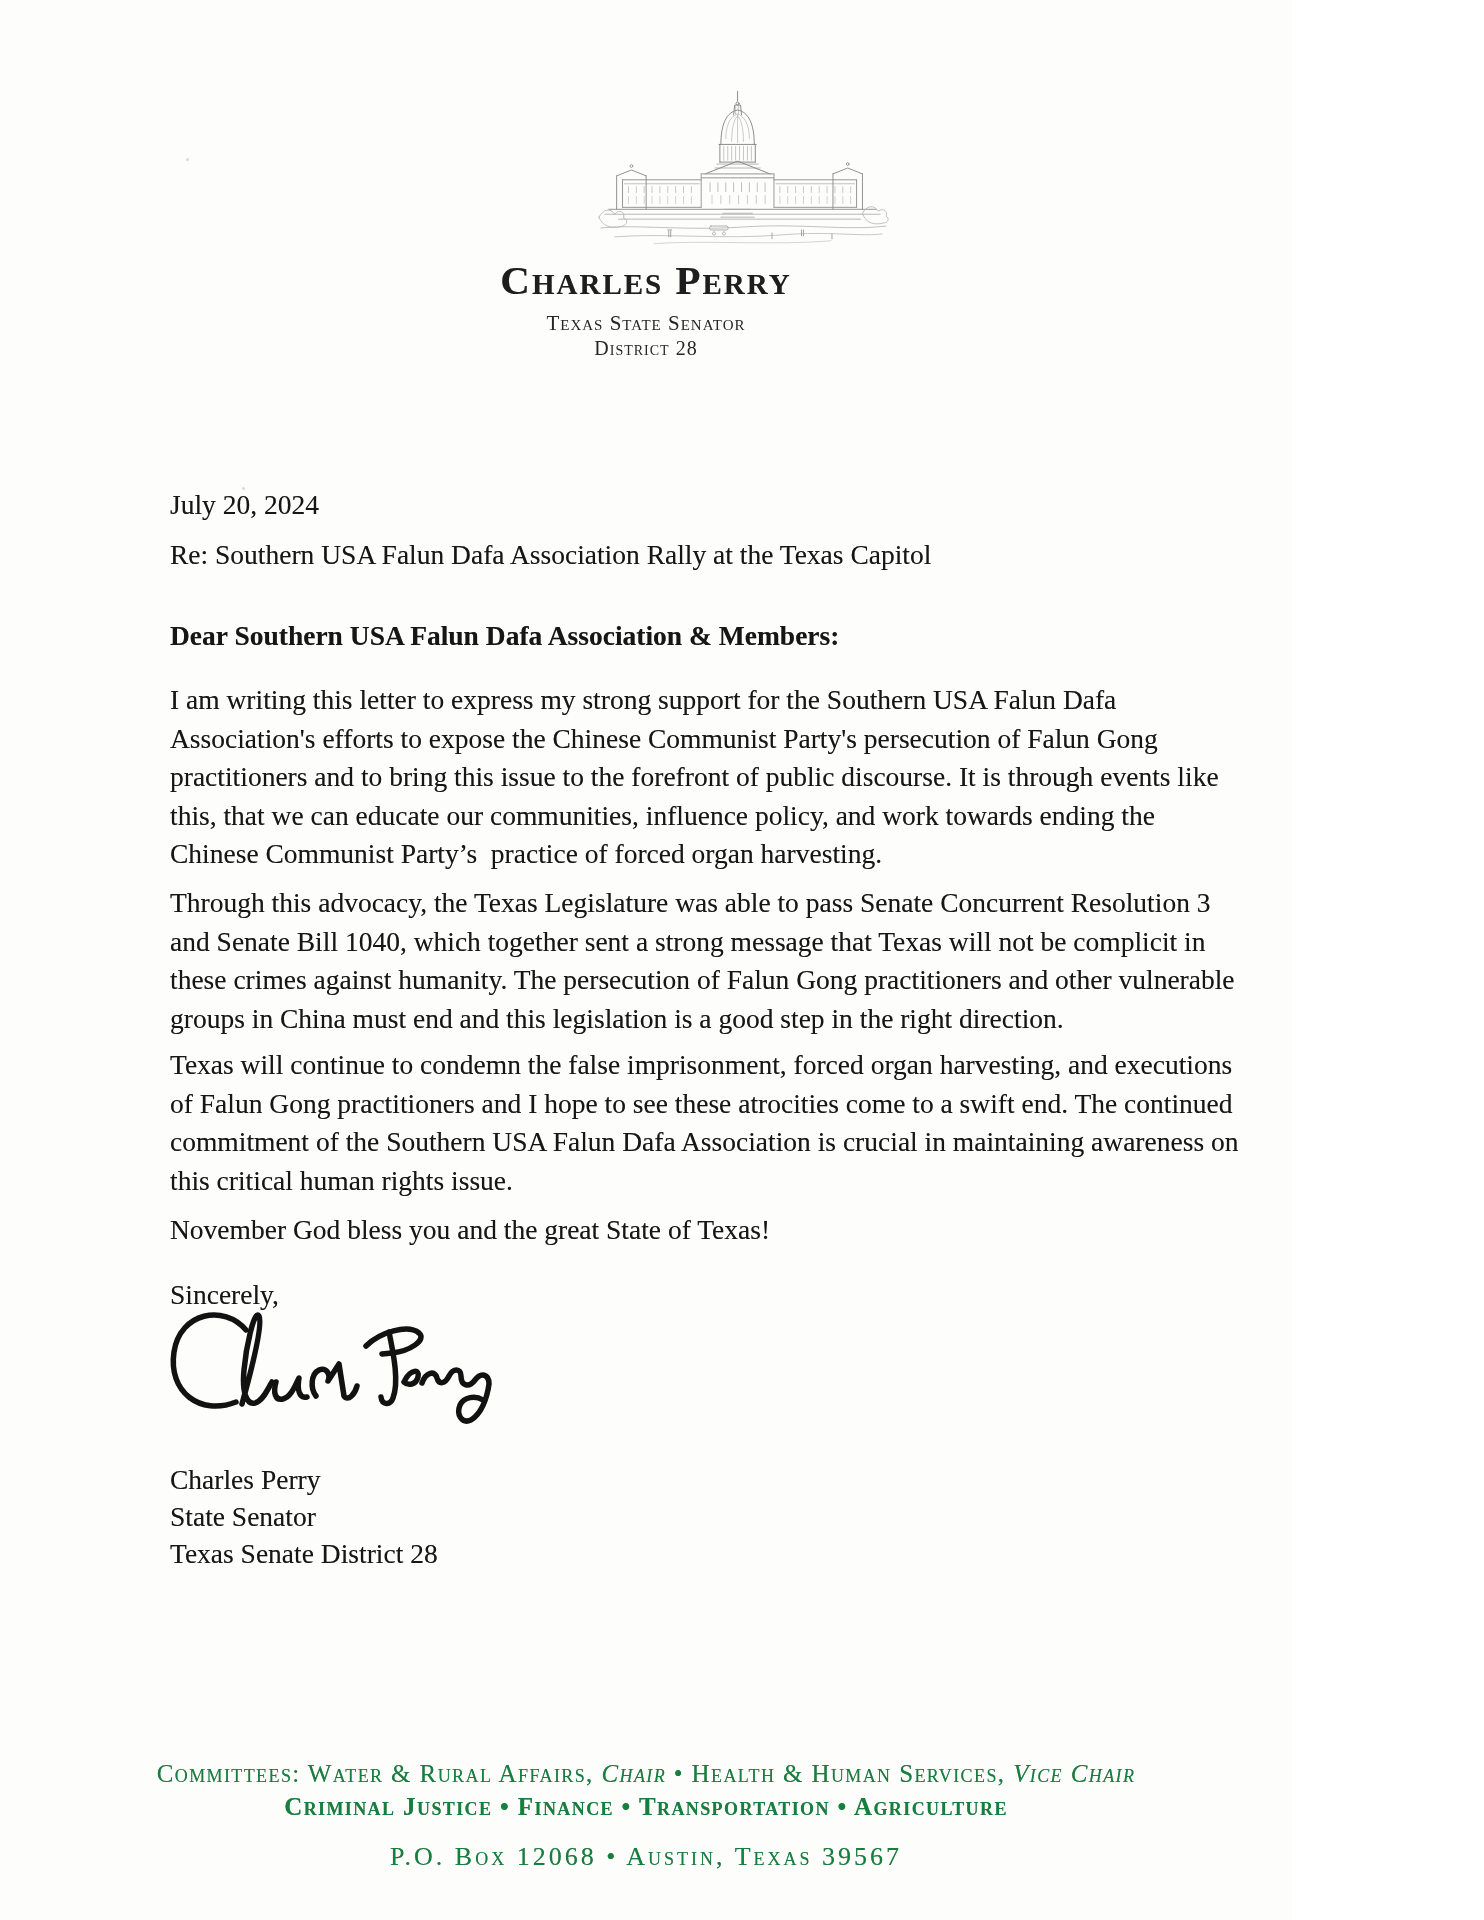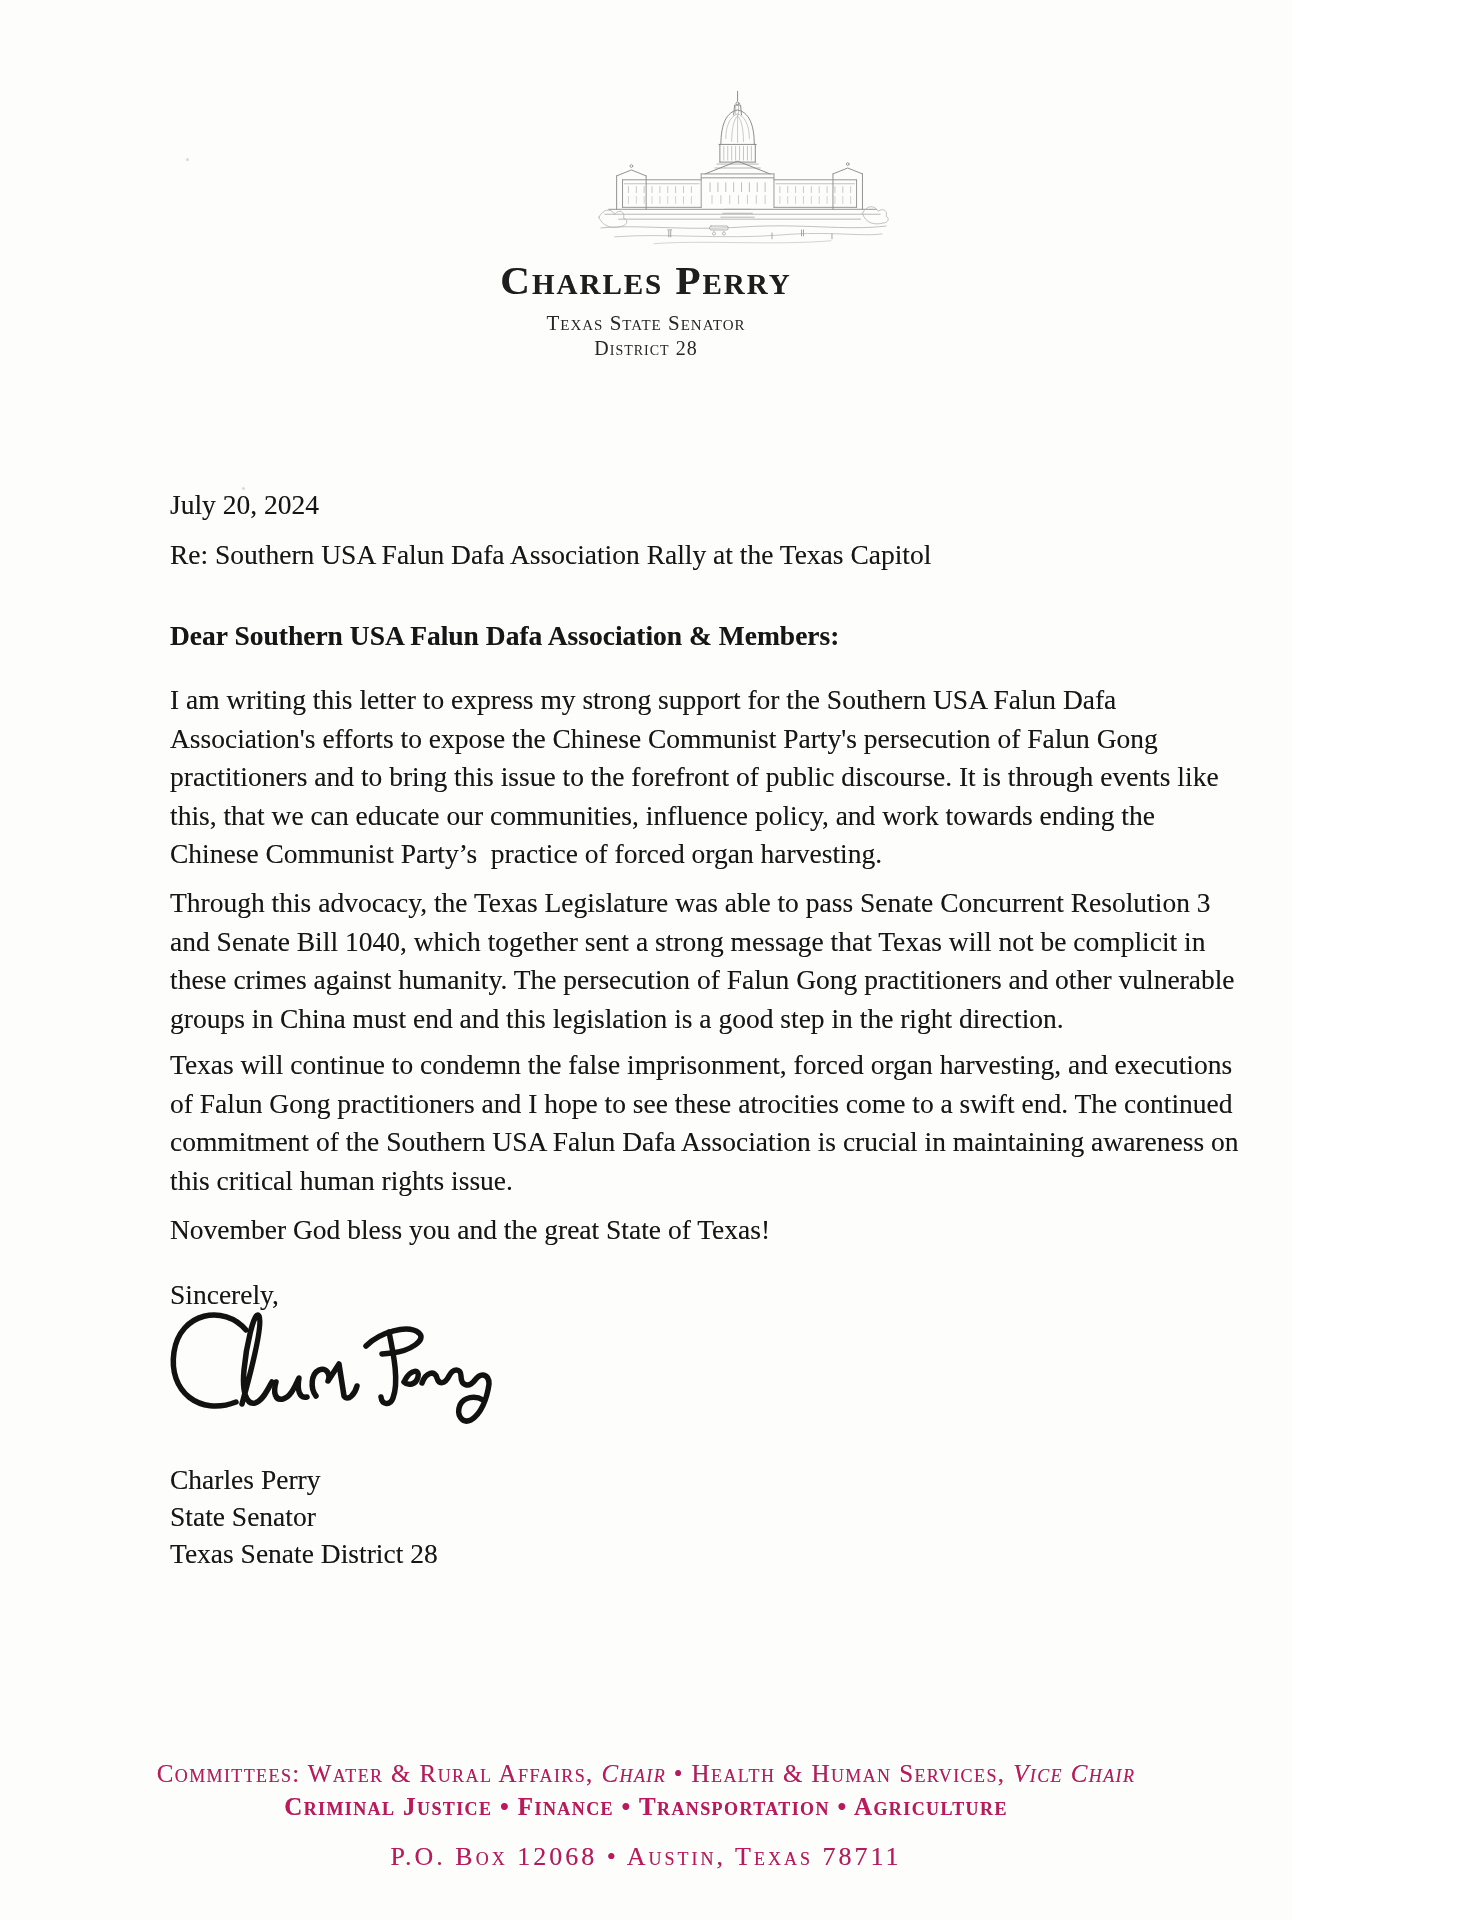--- a/index.html
+++ b/index.html
@@ -39,21 +39,21 @@
   .t-p3{top:1046px;}
   .t-blessing{top:1211px;}
   .t-closing{top:1276px;}
   .signature{position:absolute;left:158px;top:1306px;width:350px;height:148px;}
   .t-signname{top:1461px;}
   .t-signtitle{top:1498px;}
   .t-signdistrict{top:1535px;}
   
   .footline{
     position:absolute;left:0;width:100%;text-align:center;
-    font-variant:small-caps;color:#be185d;
+    font-variant:small-caps;color:#15803d;
     text-shadow:0 0 .5px rgba(30,30,30,.4);
   }
   .f1{top:1760px;font-size:25px;letter-spacing:1.4px;}
   .f2{top:1793px;font-size:25px;letter-spacing:1.4px;font-weight:bold;}
   .f3{top:1842px;font-size:26px;letter-spacing:3px;}
   .role-italic{font-style:italic;}
   
   .speck{position:absolute;border-radius:50%;background:#d9d9d6;}
   .sp1{left:1408px;top:1147px;width:4px;height:4px;}
   .sp2{left:242px;top:487px;width:3px;height:3px;}
@@ -171,19 +171,19 @@
   </svg>
 
   <div class="tblock t-signname">Charles Perry</div>
   <div class="tblock t-signtitle">State Senator</div>
   <div class="tblock t-signdistrict">Texas Senate District 28</div>
 
   <div class="footline f1">
     <span>Committees: Water &amp; Rural Affairs, </span><span class="role-italic">Chair</span><span> • Health &amp; Human Services, </span><span class="role-italic">Vice Chair</span>
   </div>
   <div class="footline f2">Criminal Justice • Finance • Transportation • Agriculture</div>
-  <div class="footline f3">P.O. Box 12068 • Austin, Texas 78711</div>
+  <div class="footline f3">P.O. Box 12068 • Austin, Texas 39567</div>
 
   <div class="speck sp1"></div>
   <div class="speck sp2"></div>
   <div class="speck sp3"></div>
   <div class="speck sp4"></div>
 </div>
 
 </body></html>

